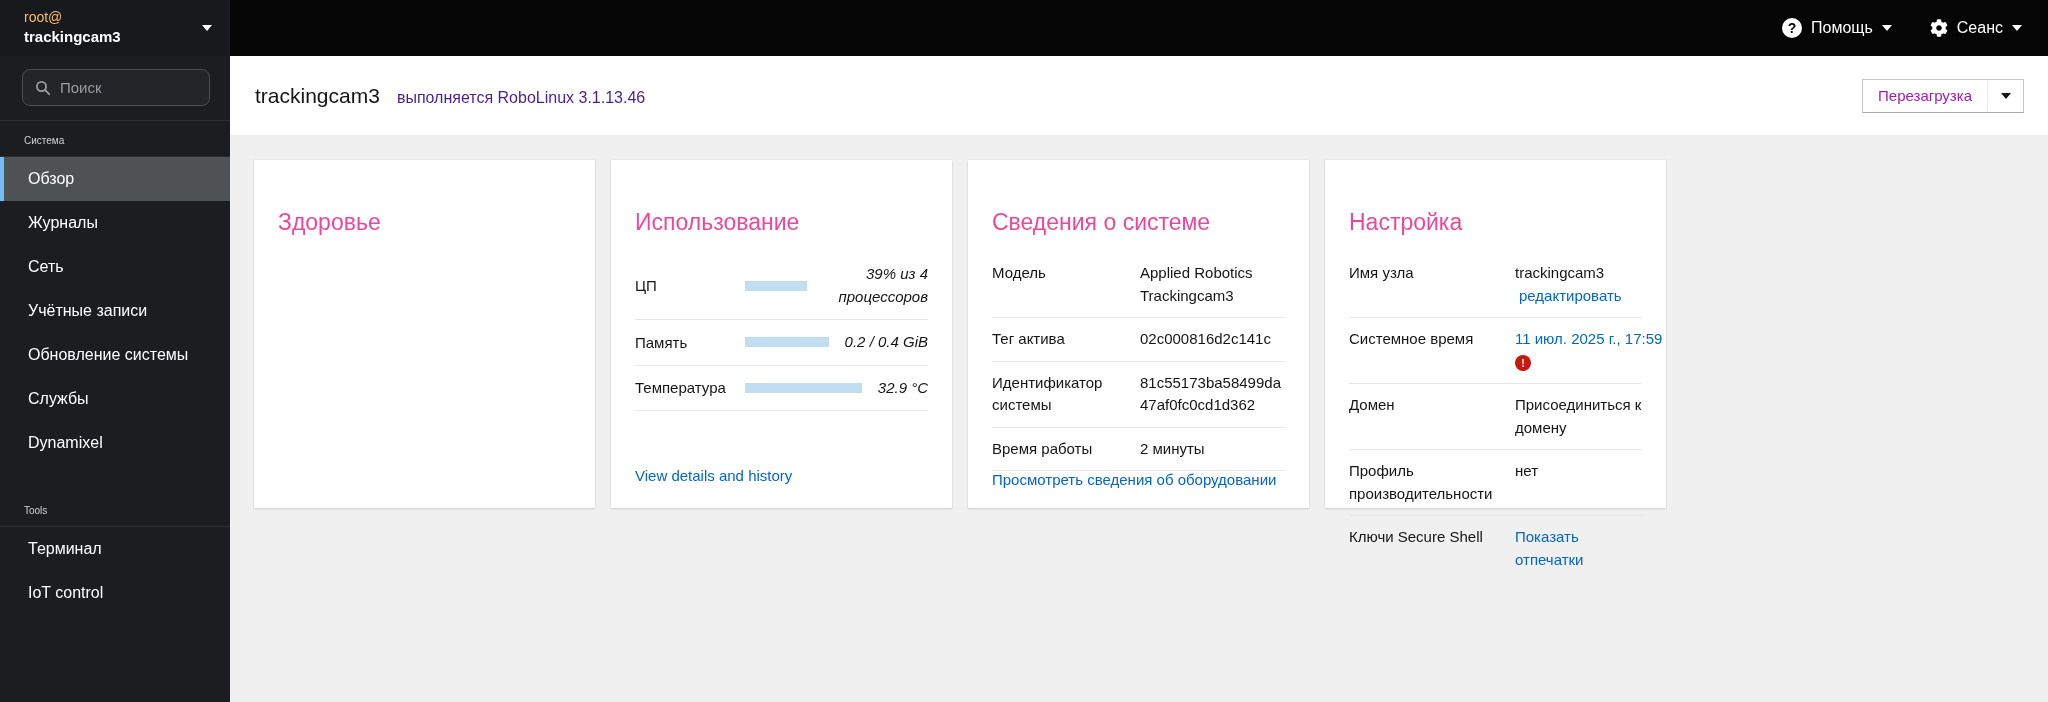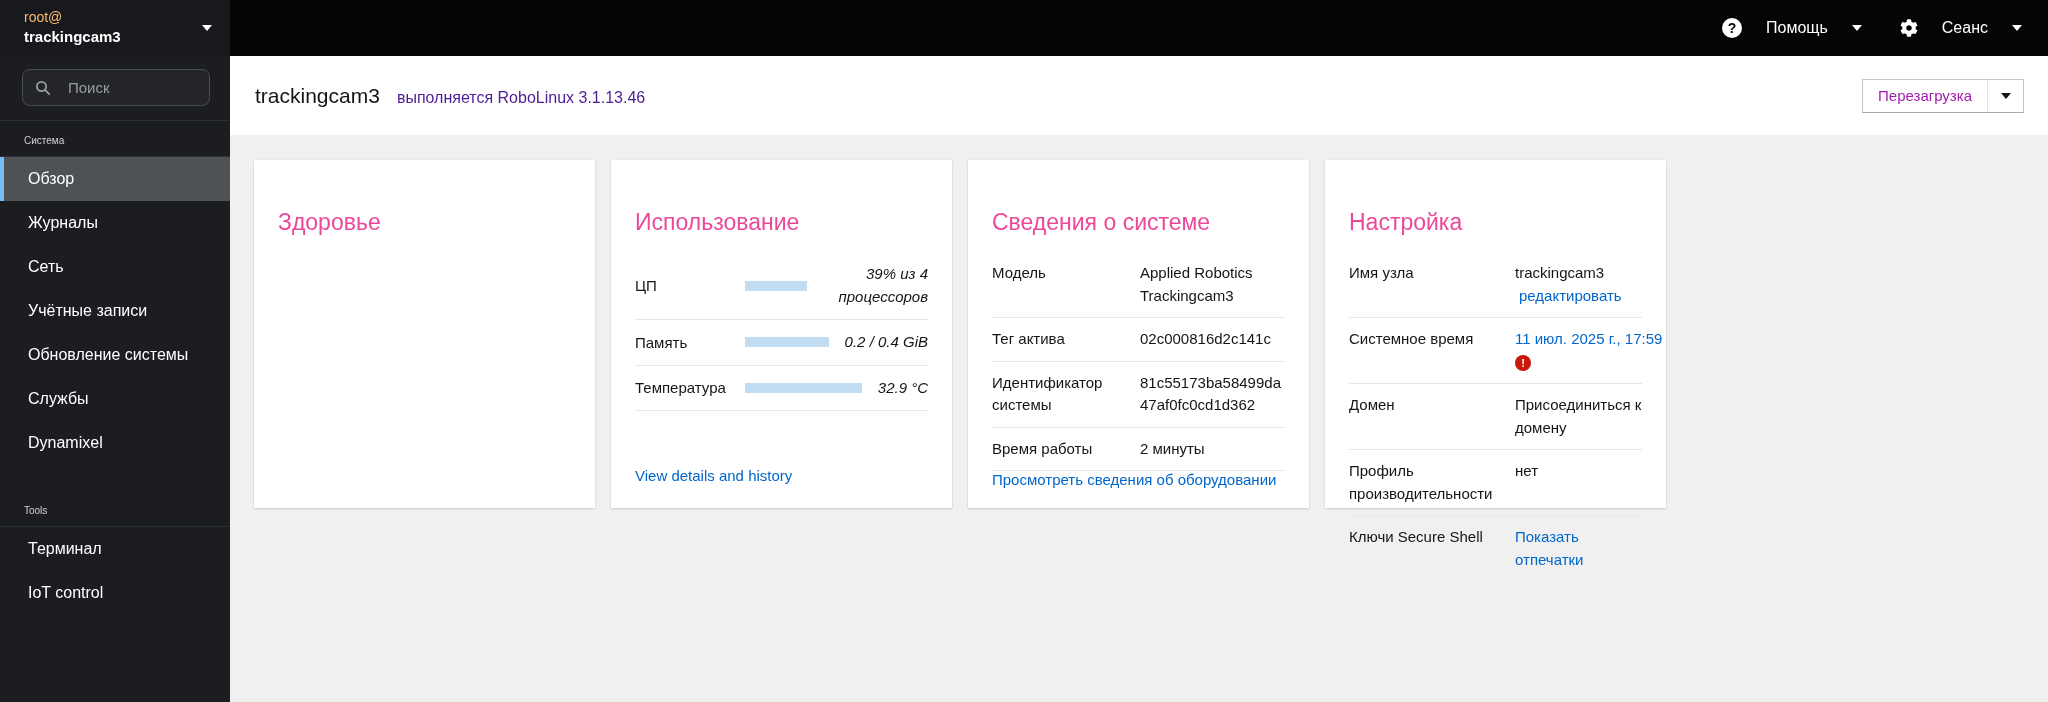--- a/index.html
+++ b/index.html
@@ -11,37 +11,37 @@
   
   .sidebar { width: 230px; flex-shrink: 0; background: #1b1d21; display: flex; flex-direction: column; }
   .brand { height: 56px; background: #17191c; display: flex; align-items: center; justify-content: space-between; padding: 0 18px 0 24px; flex-shrink: 0; }
   .brand-text { line-height: 1.35; }
   .brand-user { color: #fdba74; font-size: 14px; }
   .brand-host { color: #ffffff; font-size: 15px; font-weight: 700; }
   .caret { width: 0; height: 0; border-left: 5px solid transparent; border-right: 5px solid transparent; border-top: 6px solid currentColor; display: inline-block; }
   .brand .caret { color: #ffffff; }
 
   .search-wrap { padding: 13px 20px 14px 22px; }
-  .search-box { background: #232529; border: 1px solid #4a4d51; border-radius: 8px; height: 37px; display: flex; align-items: center; gap: 17px; padding: 0 12px; }
+  .search-box { background: #232529; border: 1px solid #4a4d51; border-radius: 8px; height: 37px; display: flex; align-items: center; gap: 9px; padding: 0 12px; }
   .search-box svg { flex-shrink: 0; }
   .search-input { background: transparent; border: none; outline: none; color: #c8c8c8; font-size: 15px; width: 100%; }
   .search-input::placeholder { color: #9a9da1; }
 
   .nav { border-top: 1px solid #2c2f33; flex: 1; overflow: hidden; }
   .nav-section-title { color: #d2d2d2; font-size: 10px; padding: 14px 24px 10px; }
   .nav-items { border-top: 1px solid #2c2f33; }
   .nav-item { display: block; color: #ffffff; font-size: 16px; padding: 13px 24px; cursor: pointer; border-left: 4px solid transparent; }
   .nav-item.active { background: #4f5255; border-left-color: #73bcf7; }
   .nav-section.tools { margin-top: 26px; }
 
   
   .main { flex: 1; display: flex; flex-direction: column; min-width: 0; }
 
   .masthead { height: 56px; background: #050505; display: flex; align-items: center; justify-content: flex-end; gap: 38px; padding: 0 26px; flex-shrink: 0; }
-  .mast-item { display: flex; align-items: center; gap: 24px; color: #ffffff; font-size: 16px; cursor: pointer; }
+  .mast-item { display: flex; align-items: center; gap: 9px; color: #ffffff; font-size: 16px; cursor: pointer; }
   .mast-item .caret { color: #ffffff; }
   .help-icon { width: 20px; height: 20px; border-radius: 50%; background: #ffffff; color: #050505; font-weight: 700; font-size: 14px; display: inline-flex; align-items: center; justify-content: center; }
   .help-icon::before { content: "?"; }
   .gear-icon svg { display: block; }
 
   .content-header { background: #ffffff; height: 79px; display: flex; align-items: center; justify-content: space-between; padding: 0 24px 0 25px; flex-shrink: 0; }
   .title-group { display: flex; align-items: baseline; gap: 17px; }
   .page-title { font-size: 21px; font-weight: 400; color: #151515; }
   .page-subtitle { font-size: 16px; color: #4c1d95; }
   .restart-btn { display: flex; align-items: stretch; background: #ffffff; border: 1px solid #c6c6c6; border-bottom-color: #a8a8a8; height: 34px; cursor: pointer; }

